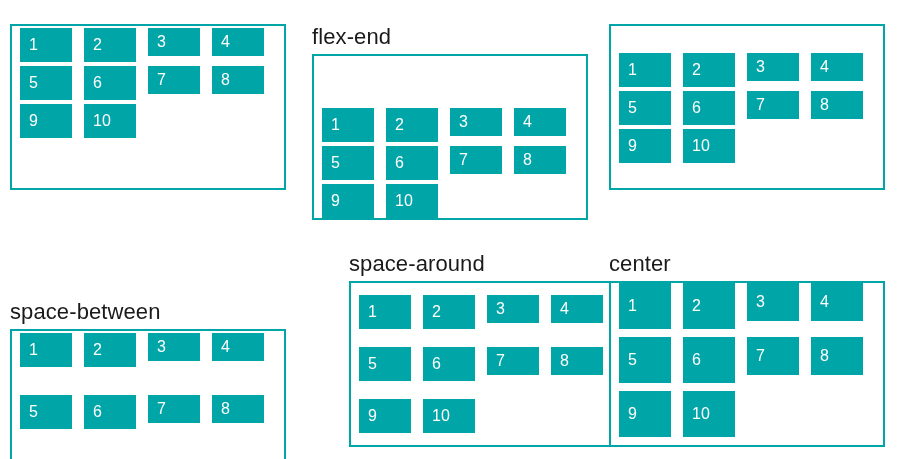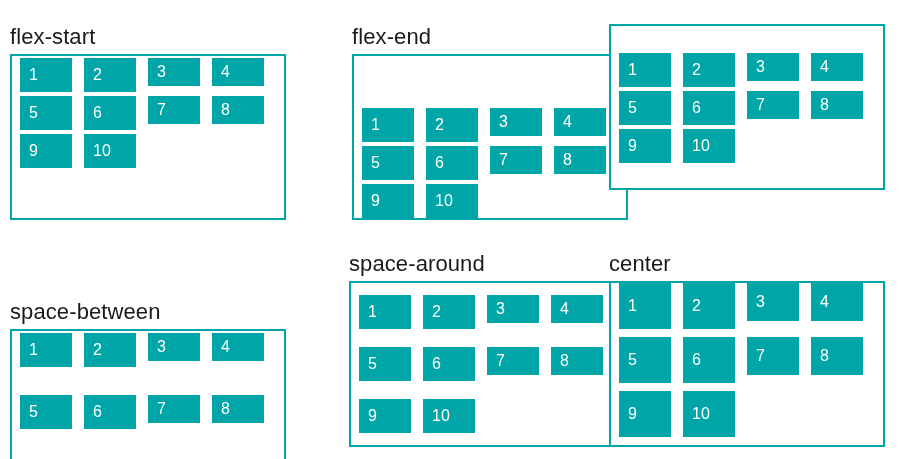--- a/index.html
+++ b/index.html
@@ -61,34 +61,33 @@
     text-align:left;
     flex:0 0 auto;
   }
   .item.short{ height:28px; padding-top:6px; }
   
   .stretch .item{ height:46px; padding-top:15px; }
   .stretch .item.short{ height:38px; padding-top:11px; }
 
   
   #panel-flex-start{ left:10px;  top:24px; }
-  #panel-flex-end{   left:312px; top:24px;margin-left:40px; }
+  #panel-flex-end{   left:312px; top:24px; }
   #panel-center{     left:609px; top:24px; }
   
   #panel-space-between{ left:10px;  top:251px;margin-top:48px; }
   #panel-space-around{  left:312px; top:251px;padding-left:37px; }
   #panel-stretch{       left:609px; top:251px; }
 </style>
 </head>
 <body>
 
 <div id="figure">
 
   <div class="panel" id="panel-flex-start">
-    <div class="panel-title">flex-start</div>
     <div class="flex-box">
         <div class="line" style="top: 2px;">
           <div class="item">1</div>
           <div class="item">2</div>
           <div class="item short">3</div>
           <div class="item short">4</div>
         </div>
         <div class="line" style="top: 40px;">
           <div class="item">5</div>
           <div class="item">6</div>

